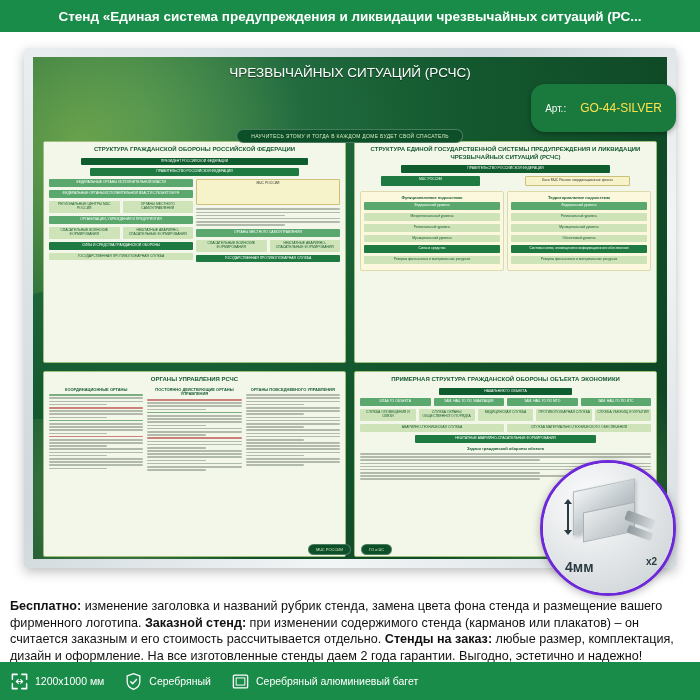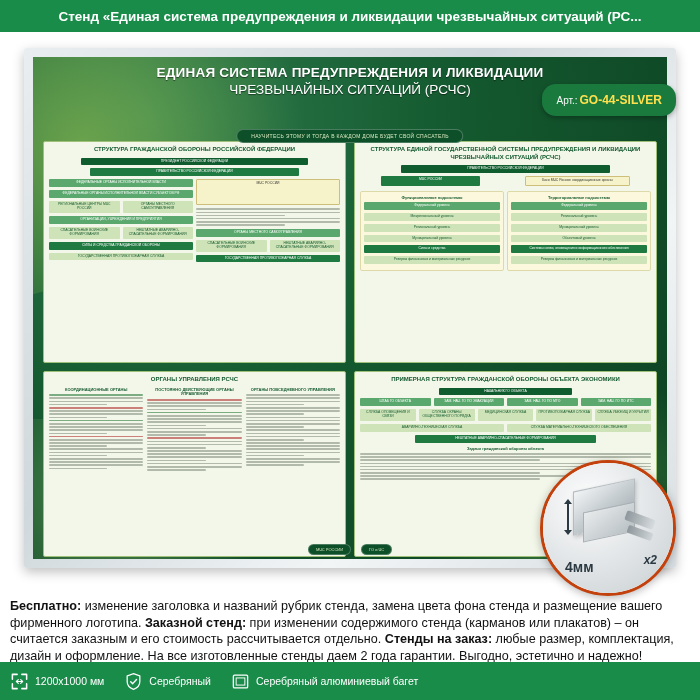--- a/index.html
+++ b/index.html
@@ -141,31 +141,31 @@
   }
   .foot-badge {
     background: #0d4f28; color: #cfe3b8; font-size: 4px; padding: 2px 7px;
     border-radius: 7px; border: 1px solid rgba(255,255,255,.25);
   }
 
   
   .art-badge {
     position: absolute; right: 24px; top: 52px;
     background: #1a7a3e; color: #ffffff; border-radius: 14px;
-    padding: 9px 14px; font-size: 11px; box-shadow: 0 2px 5px rgba(0,0,0,.3);
-    display: flex; align-items: baseline; gap: 2px; z-index: 20;
+    padding: 17px 14px; font-size: 11px; box-shadow: 0 2px 5px rgba(0,0,0,.3);
+    display: flex; align-items: baseline; gap: 14px; z-index: 20;
   }
   .art-badge .lbl { font-size: 10px; font-weight: normal; opacity: .95; }
-  .art-badge .val { font-size: 12px; font-weight: bold; color: #ffe14d; }
+  .art-badge .val { font-size: 12px; font-weight: normal; color: #ffe14d; }
 
   
   .inset {
     position: absolute; right: 24px; bottom: 4px; width: 136px; height: 136px;
     border-radius: 50%; background: #ffffff;
-    border: 3px solid #c2410c; box-shadow: 0 2px 8px rgba(0,0,0,.28);
+    border: 3px solid #6d28d9; box-shadow: 0 2px 8px rgba(0,0,0,.28);
     overflow: hidden; z-index: 21;
   }
   .inset .bg {
     position: absolute; inset: 0;
     background: radial-gradient(circle at 35% 30%, #fdfdfd, #d5dadd 75%, #b9c0c4 100%);
   }
   .inset .chip {
     position: absolute; left: 30px; top: 22px; width: 62px; height: 44px;
     background: linear-gradient(150deg,#f2f4f5 0%,#c9d0d4 45%,#9ea7ac 100%);
     transform: skewY(-12deg);
@@ -186,22 +186,22 @@
     position: absolute; left: 24px; top: 40px; width: 2px; height: 28px;
     background: #2b3a42;
   }
   .inset .arrow:before, .inset .arrow:after {
     content: ""; position: absolute; left: -3px; border-left: 4px solid transparent;
     border-right: 4px solid transparent;
   }
   .inset .arrow:before { top: -4px; border-bottom: 5px solid #2b3a42; }
   .inset .arrow:after { bottom: -4px; border-top: 5px solid #2b3a42; }
   .inset .x2 {
-    position: absolute; right: 16px; bottom: 26px; font-size: 12px;
-    font-weight: bold; color: #2b3a42; font-style: italic;
+    position: absolute; right: 16px; bottom: 26px; font-size: 10px;
+    font-weight: bold; color: #2b3a42;
   }
   .inset .screw {
     position: absolute; right: 18px; top: 52px; width: 30px; height: 10px;
     background: linear-gradient(90deg,#8e979c,#d7dcdf);
     border-radius: 2px; transform: rotate(20deg);
   }
   .inset .screw2 {
     position: absolute; right: 20px; top: 66px; width: 26px; height: 8px;
     background: linear-gradient(90deg,#8e979c,#cfd5d8);
     border-radius: 2px; transform: rotate(20deg);
@@ -239,21 +239,20 @@
 
   <div class="product">
 
     <div class="stand-outer">
       <div class="stand">
         <div class="swoosh1"></div>
         <div class="swoosh2"></div>
         <div class="swoosh3"></div>
 
         <div class="stand-head">
-          <div class="h1">ЕДИНАЯ СИСТЕМА ПРЕДУПРЕЖДЕНИЯ И ЛИКВИДАЦИИ</div>
           <div class="h2">ЧРЕЗВЫЧАЙНЫХ СИТУАЦИЙ (РСЧС)</div>
         </div>
         <div class="motto">НАУЧИТЕСЬ ЭТОМУ И ТОГДА В КАЖДОМ ДОМЕ БУДЕТ СВОЙ СПАСАТЕЛЬ</div>
 
         <div class="panels">
 
           <div class="panel tall">
             <div class="panel-title">СТРУКТУРА ГРАЖДАНСКОЙ ОБОРОНЫ РОССИЙСКОЙ ФЕДЕРАЦИИ</div>
             <div class="bx dark" style="width:78%">ПРЕЗИДЕНТ РОССИЙСКОЙ ФЕДЕРАЦИИ</div>
             <div class="bx" style="width:72%">ПРАВИТЕЛЬСТВО РОССИЙСКОЙ ФЕДЕРАЦИИ</div>

